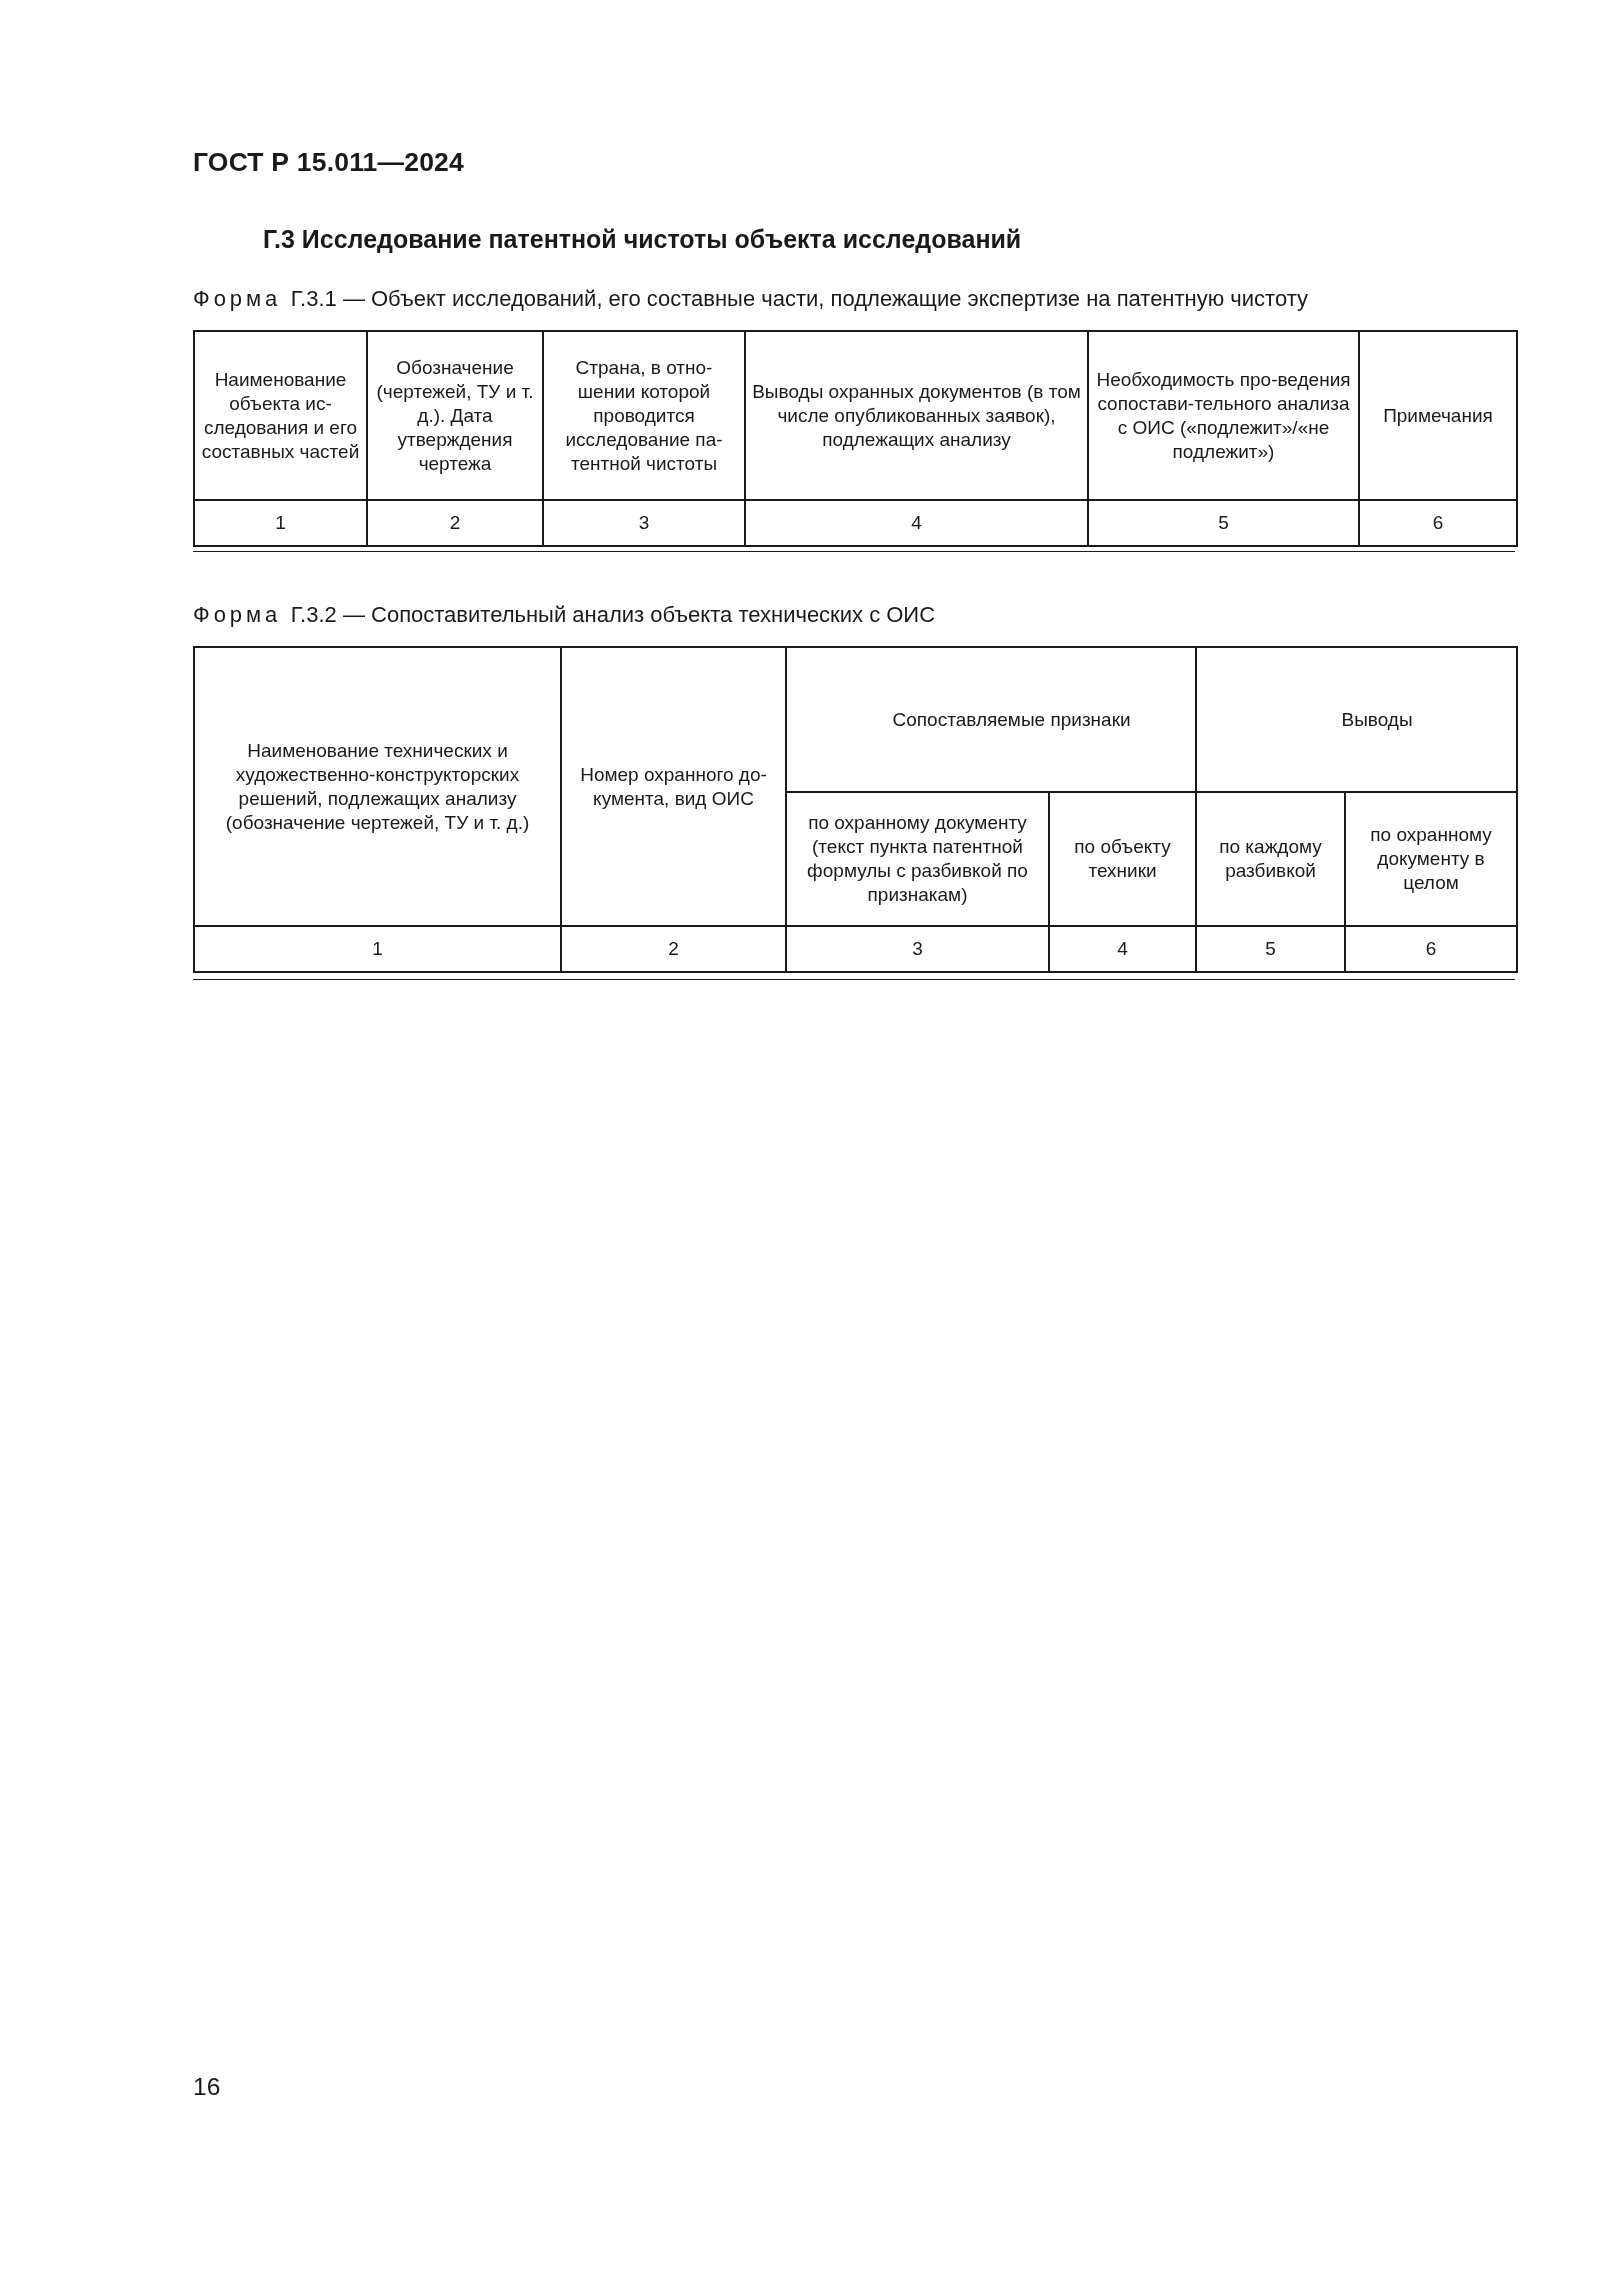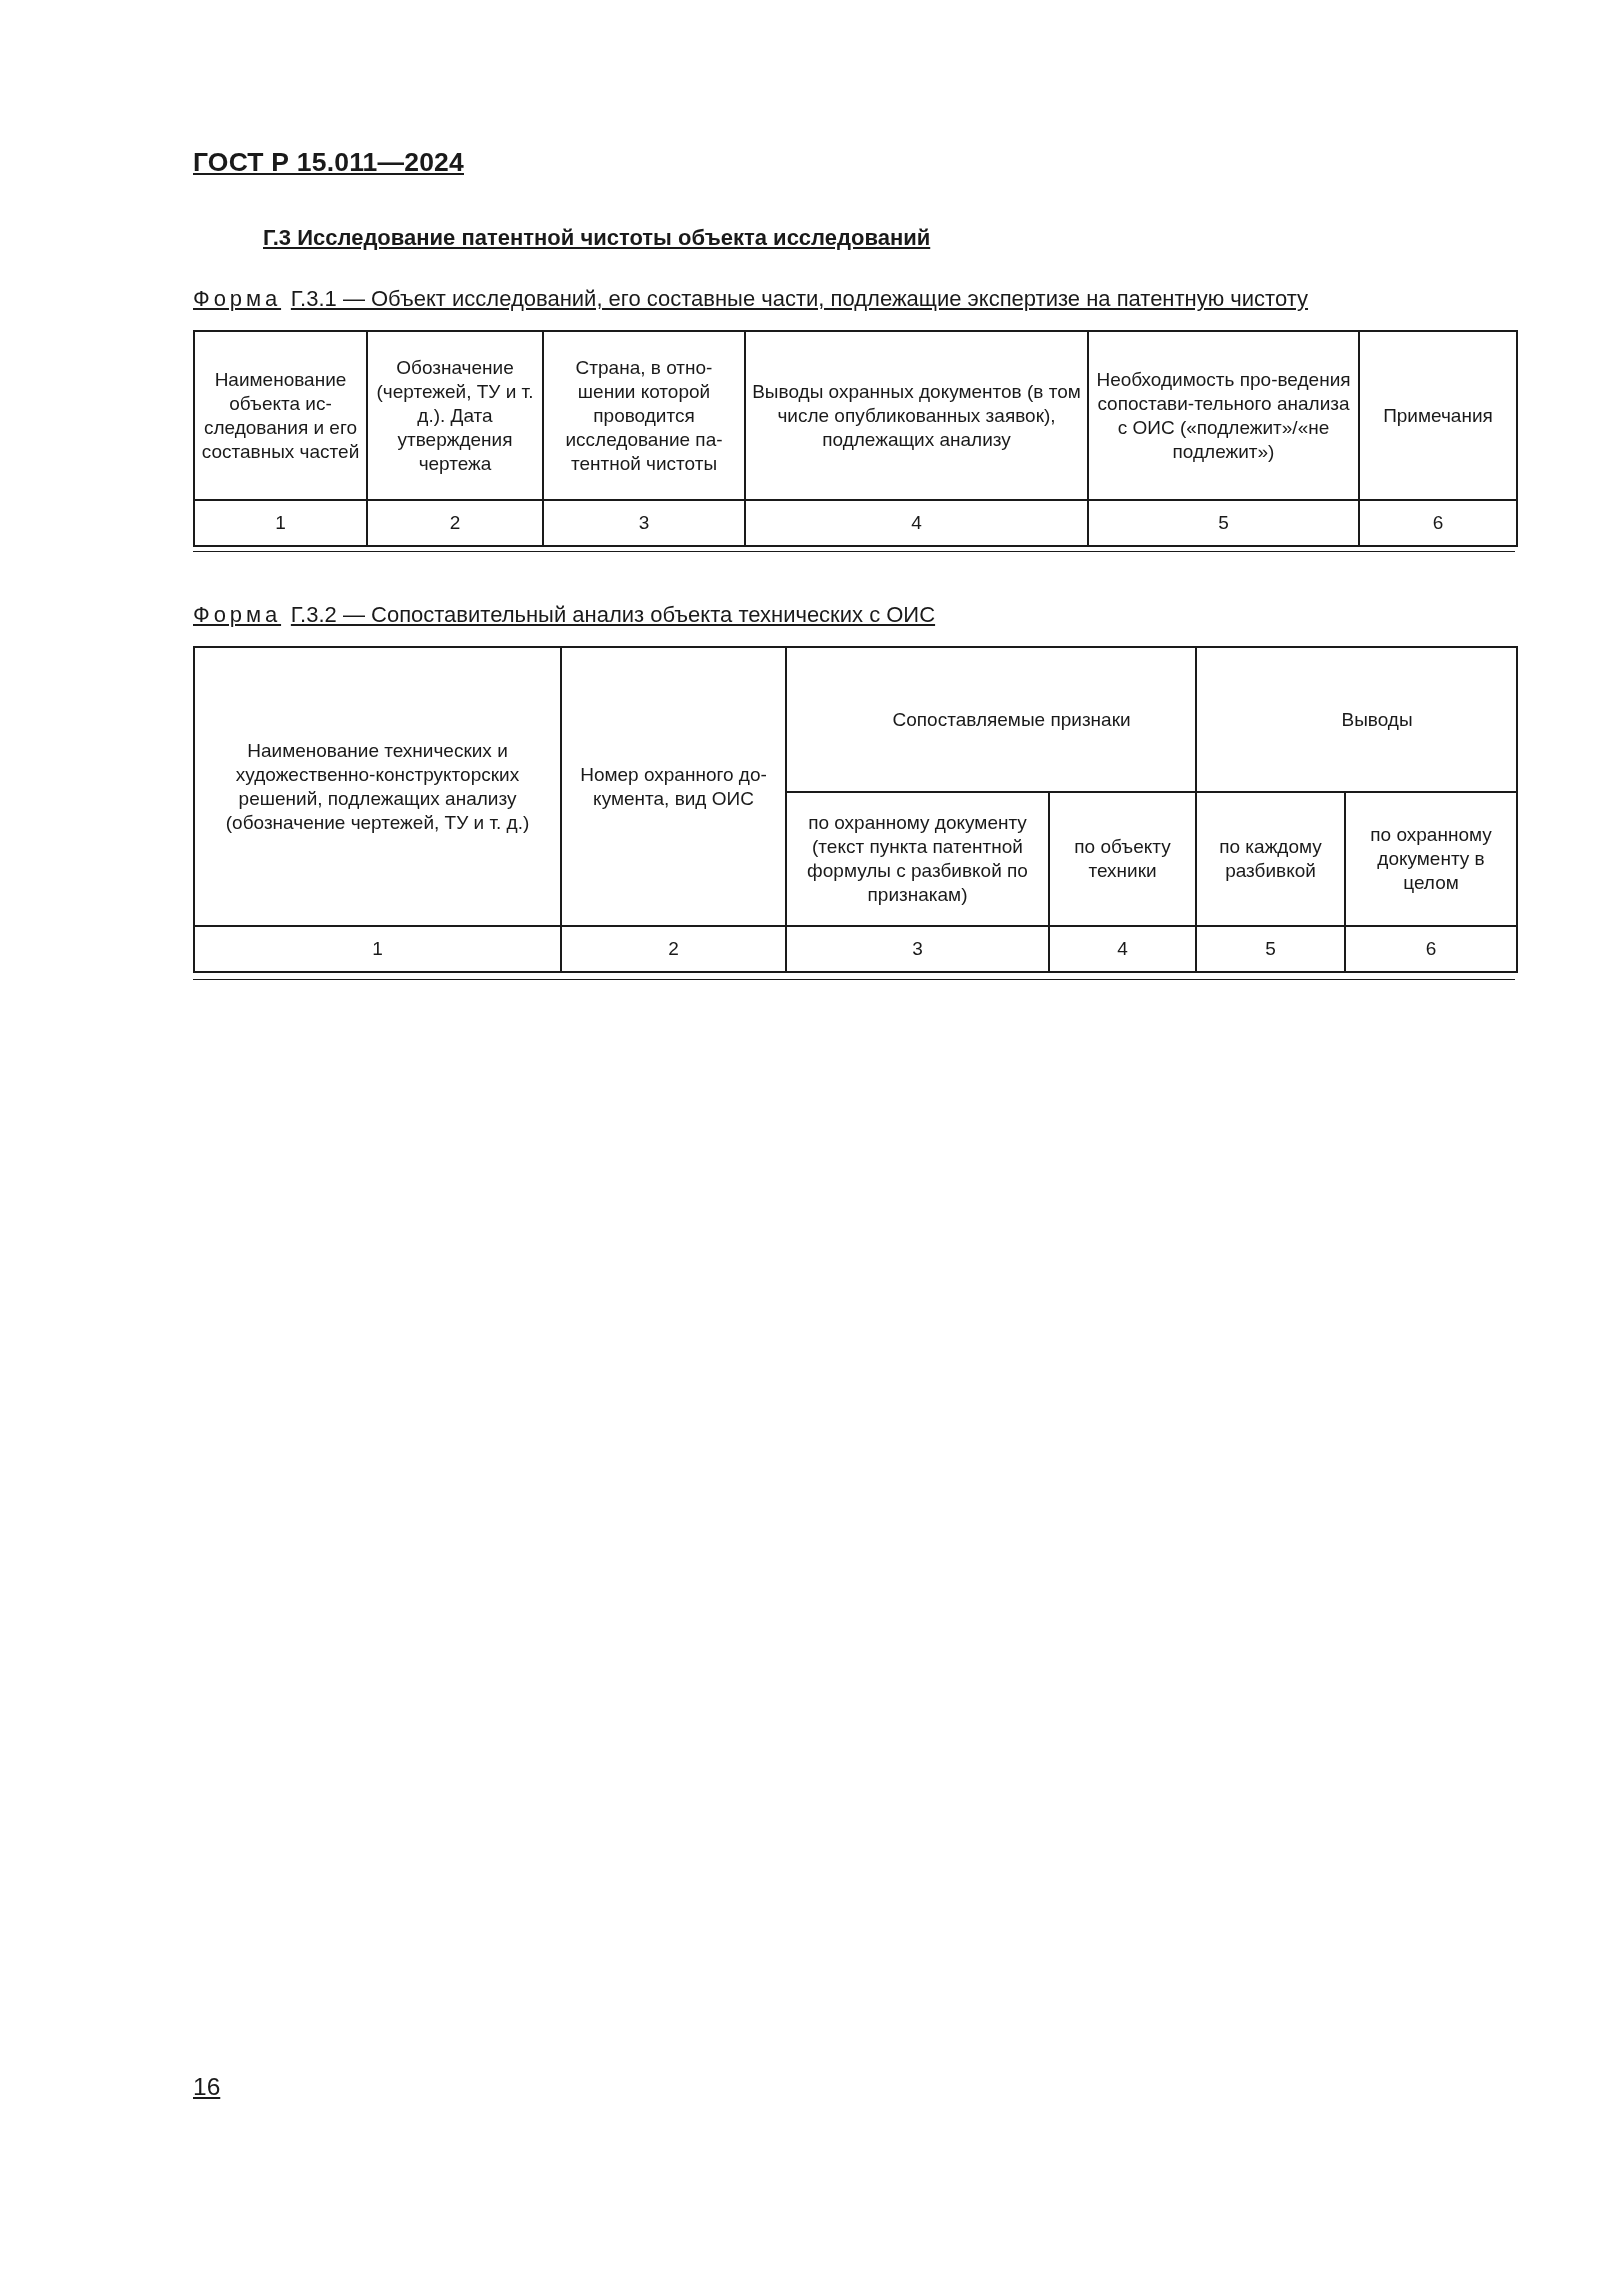--- a/index.html
+++ b/index.html
@@ -1,25 +1,25 @@
 <!DOCTYPE html>
 <html><head>
   <meta charset="utf-8">
   <style>
     html, body { margin: 0; padding: 0; background: #ffffff; }
     body {
       width: 1621px; height: 2293px; position: relative; overflow: hidden;
       font-family: "Liberation Sans", "DejaVu Sans", sans-serif; color: #1a1a1a;
     }
-    .abs { position: absolute; text-decoration: underline; }
+    .abs { position: absolute; }
     .doc-header {
       left: 193px; top: 147px; font-size: 26.5px; font-weight: bold; letter-spacing: 0.2px;
     }
     .section-title {
-      left: 263px; top: 225px; font-size: 22px; font-weight: bold;
+      left: 263px; top: 225px; font-size: 25px; font-weight: bold;
     }
     .form-caption {
       left: 193px; font-size: 22px; white-space: nowrap;
     }
     .form-caption .spaced { letter-spacing: 3.9px; margin-right: 9.8px; text-align: center; }
     #cap1 { top: 286px; }
     #cap2 { top: 602px; }
 
     table.form {
       position: absolute; left: 193px; border-collapse: collapse; table-layout: fixed;

